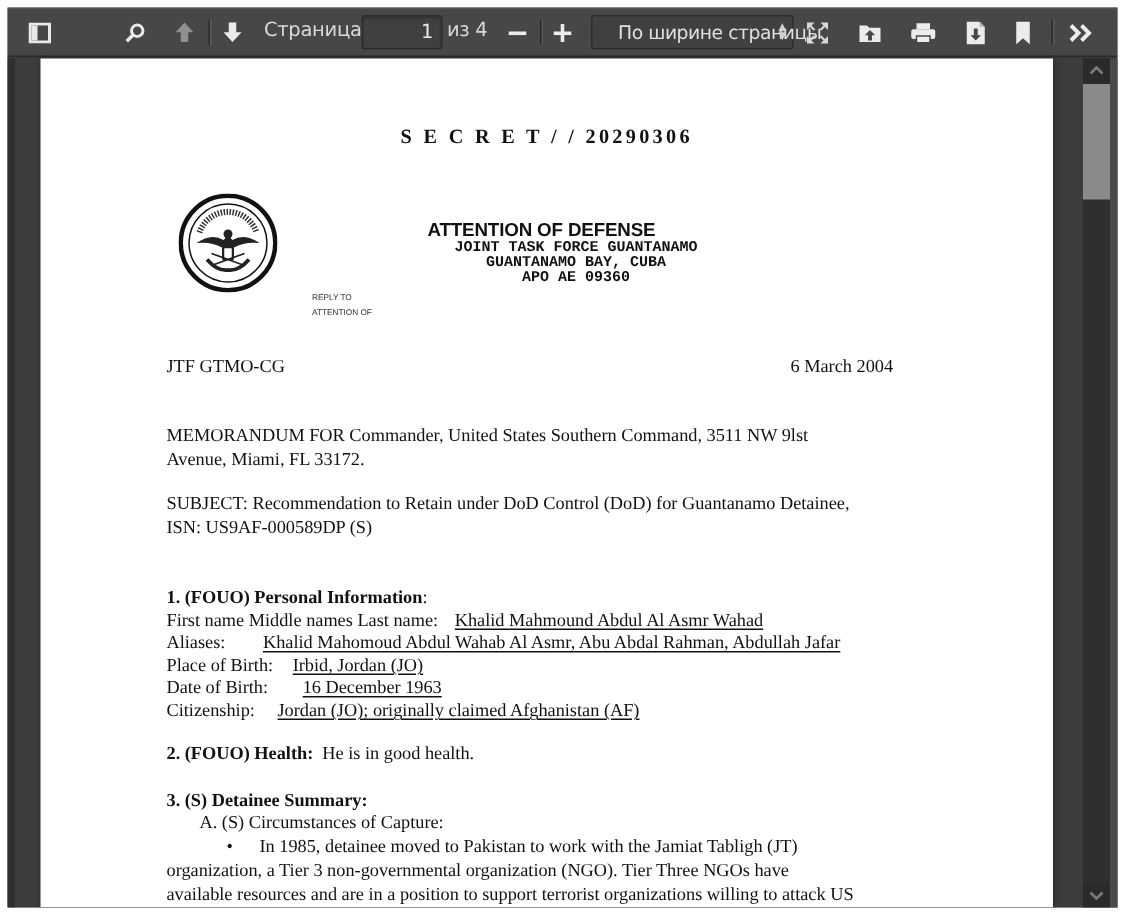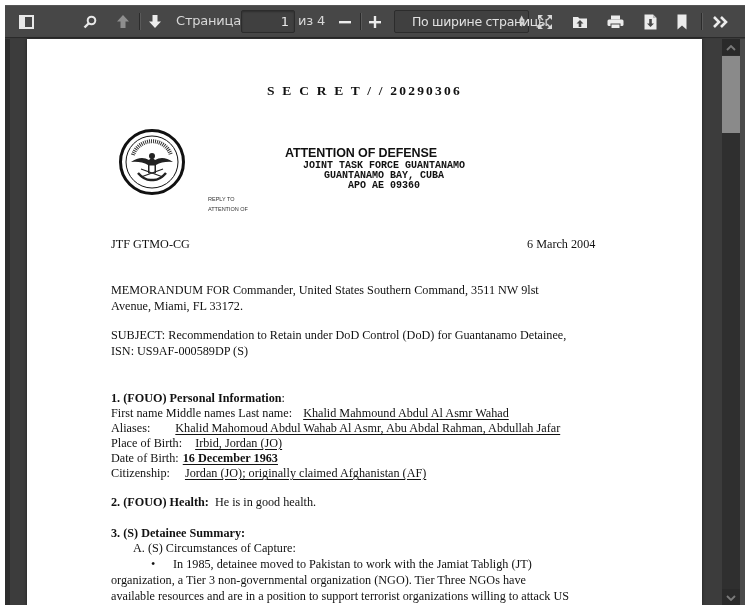--- a/index.html
+++ b/index.html
@@ -275,21 +275,21 @@
       <div class="doc-abs body-text" style="left:84px; top:382px;">
         <span>Aliases:</span>
         <span class="u" style="margin-left:22px;">Khalid Mahomoud Abdul Wahab Al Asmr, Abu Abdal Rahman, Abdullah Jafar</span>
       </div>
       <div class="doc-abs body-text" style="left:84px; top:397px;">
         <span>Place of Birth:</span>
         <span class="u" style="margin-left:10px; display:inline-block; width:164px;">Irbid, Jordan (JO)</span>
       </div>
       <div class="doc-abs body-text" style="left:84px; top:412px;">
         <span>Date of Birth:</span>
-        <span class="u" style="margin-left:1px; display:inline-block; width:164px;font-weight:bold;">16 December 1963</span>
+        <span class="u" style="margin-left:20px; display:inline-block; width:164px;">16 December 1963</span>
       </div>
       <div class="doc-abs body-text" style="left:84px; top:427px;">
         <span>Citizenship:</span>
         <span class="u" style="margin-left:12px;">Jordan (JO); originally claimed Afghanistan (AF)</span>
       </div>
 
       <div class="doc-abs body-text" style="left:84px; top:456px;">
         <span class="b">2.  (FOUO) Health:</span>
         <span style="margin-left:3px;">He is in good health.</span>
       </div>

